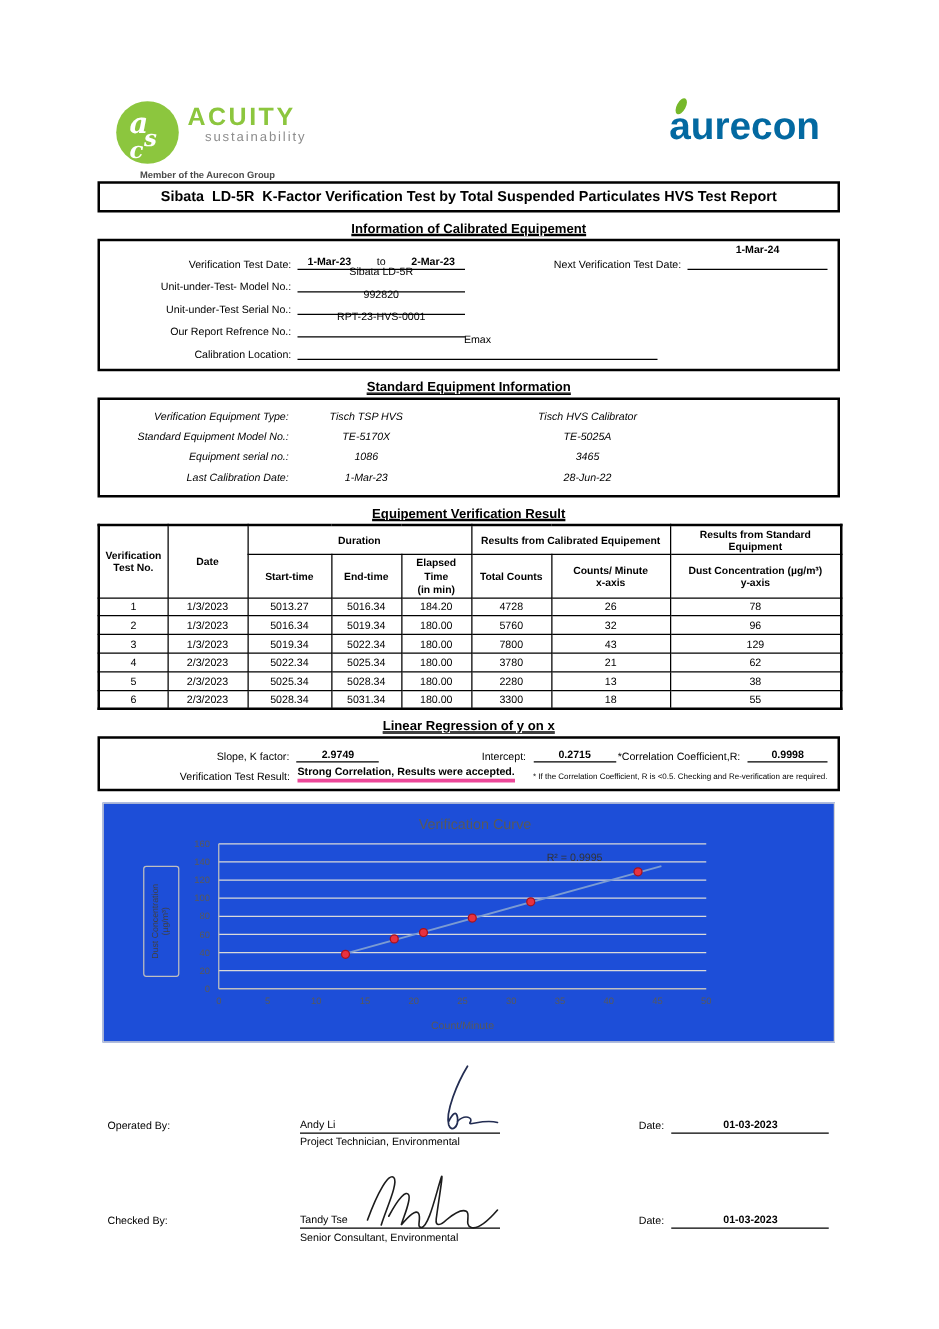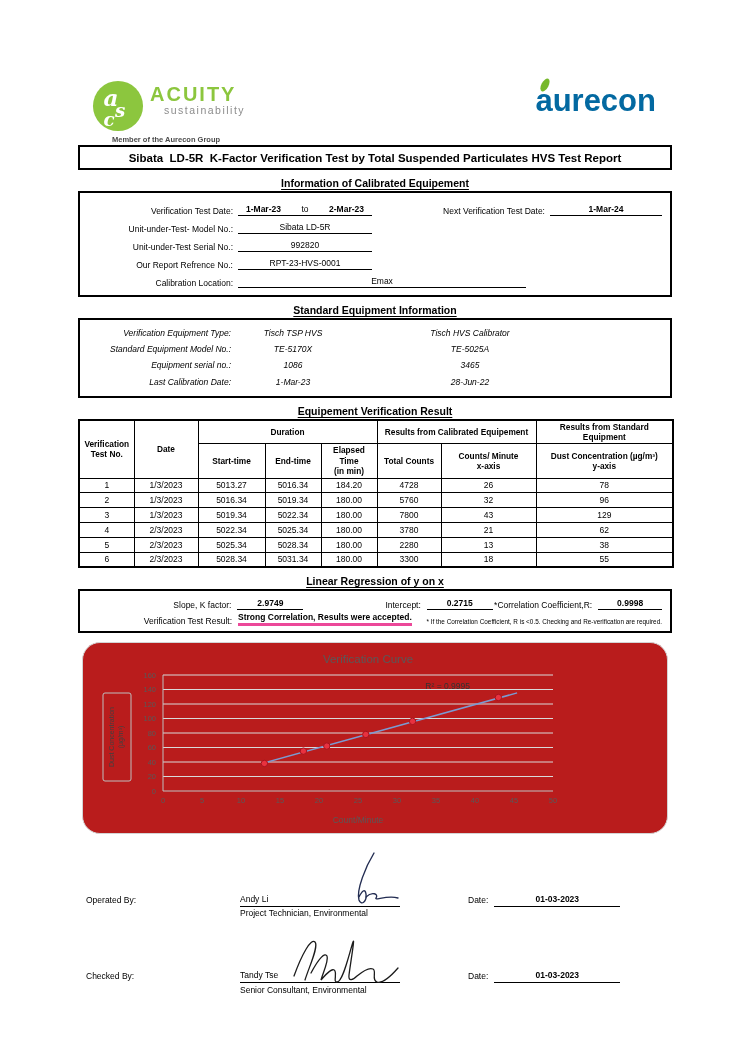--- a/index.html
+++ b/index.html
@@ -16,29 +16,29 @@
   .acuity-sub { color:#8C8C8C; font-size:10.5px; letter-spacing:1.5px; margin-left:14px; line-height:12px; }
   .acuity-member { font-size:7.5px; font-weight:bold; color:#4A4A4A; margin-top:3px; margin-left:20px; }
   .aurecon { position:relative; margin-right:16px; margin-top:6px; font-size:31px; font-weight:bold; color:#0369a1; line-height:30px; }
   .aurecon .leaf-svg { position:absolute; left:2px; top:-9px; }
 
   
   .title-box { margin-top:7px; border:2px solid #000; text-align:center; font-weight:bold;
                font-size:11.5px; padding:4.5px 0; white-space:pre-wrap; }
 
   
-  .section-heading { text-align:center; font-weight:bold; font-size:10.5px; margin:7px 0 2px; }
+  .section-heading { text-align:center; font-weight:bold; font-size:10.5px; margin:7px 0 2px;text-decoration:underline; }
   .section-heading span { text-decoration:underline; text-underline-offset:2px; }
 
   
   .box { border:2px solid #000; }
   .info-box { padding:5px 0 7px; }
   .info-row { display:flex; align-items:flex-end; height:18px; font-size:8.5px; }
   .i-lbl { width:158px; text-align:right; padding-right:5px; }
-  .ul { border-bottom:1px solid #000; text-align:center; padding-bottom:1px; }
+  .ul { border-bottom:1px solid #000; text-align:center; padding-bottom:11px; }
   .dates-group { width:134px; display:flex; justify-content:space-between; padding:0 8px 1px; }
   .dates-group .b { font-weight:bold; }
   .next-lbl { width:160px; text-align:right; padding-right:5px; margin-left:18px; }
   .next-val { width:112px; font-weight:bold; }
   .val-narrow { width:134px; }
   .val-wide { width:288px; }
 
   
   .std-box { padding:5px 0 6px;font-style:italic; }
   .std-row { display:grid; grid-template-columns:157px 112px 242px; align-items:center; height:16.2px; font-size:8.5px; }
@@ -60,34 +60,34 @@
   .r-val { border-bottom:1px solid #000; text-align:center; font-weight:bold; padding-bottom:1px; }
   .w-slope-l { width:150px; } .w-slope-v { width:66px; }
   .w-int-l { width:124px; } .w-int-v { width:66px; }
   .w-corr-l { width:106px; } .w-corr-v { width:64px; }
   .reg-row2 { display:flex; align-items:flex-end; height:16px; font-size:8.5px; }
   .result-val { font-weight:bold; border-bottom:3px solid #ec4899; padding-bottom:1px; }
   .reg-note { margin-left:auto; font-size:6.4px; padding-bottom:1px; }
 
   
   .chart-card { margin-top:9px; margin-left:4px; width:586px; height:192px;
-                border:1px solid #D4D4D4; border-radius:18px; background:#b91c1c; }
+                border:1px solid #D4D4D4; border-radius:0; background:#1d4ed8;padding-left:12px; }
 
   
   .sig-row { display:flex; align-items:flex-start; margin-left:8px; position:relative; }
   .sig-row.first { margin-top:60px; }
   .sig-row.second { margin-top:52px; }
   .sig-label { width:112px; font-size:8.5px; padding-top:1px; }
   .sig-mid { width:160px; margin-left:42px; position:relative; }
   .sig-name { font-size:8.5px; border-bottom:1.5px solid #000; padding-bottom:2px; }
   .sig-role { font-size:8.5px; margin-top:1.5px; }
   .scribble { position:absolute; overflow:visible; pointer-events:none; }
   .scribble.op { left:72px; top:-44px; }
   .scribble.ck { left:50px; top:-36px; }
-  .sig-date-label { margin-left:68px; font-size:8.5px; padding-top:1px; }
+  .sig-date-label { margin-left:111px; font-size:8.5px; padding-top:1px; }
   .sig-date { width:126px; margin-left:6px; border-bottom:1.5px solid #000; text-align:center;
               font-size:8.5px; font-weight:bold; padding-bottom:2px; }
 </style>
 </head>
 <body>
 
 <div class="page">
   <div class="content">
 
     <div class="logos">

